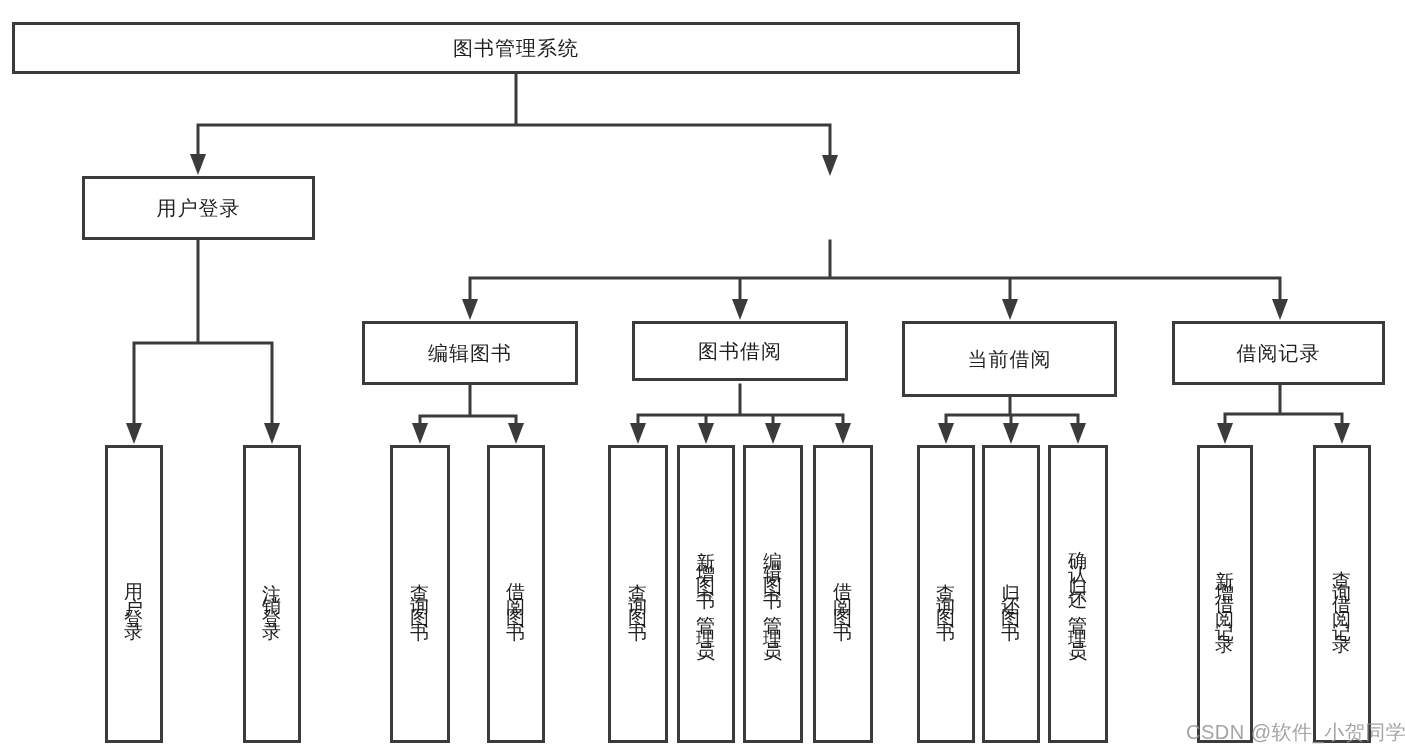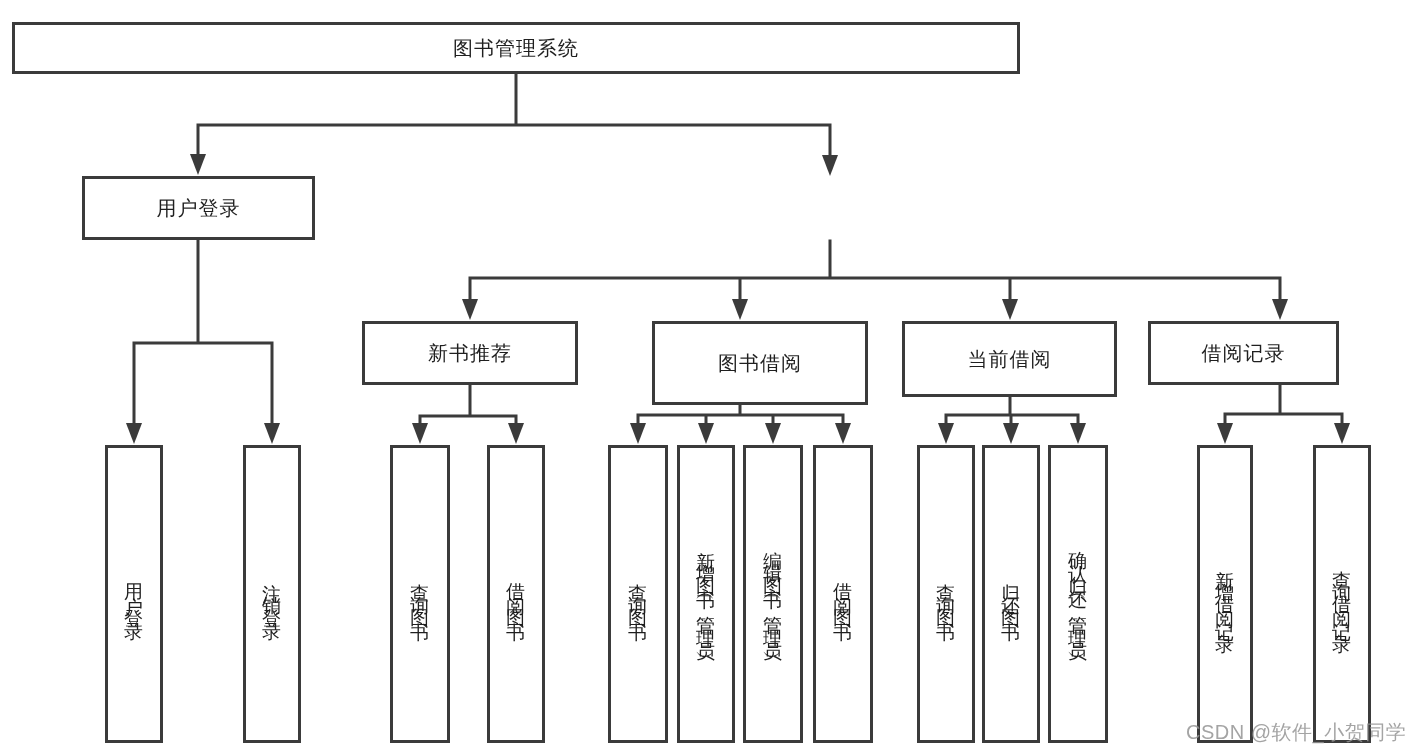--- a/index.html
+++ b/index.html
@@ -74,24 +74,24 @@
       <polygon points="1070,415 1086,415 1078,436"></polygon>
       <polygon points="1217,415 1233,415 1225,436"></polygon>
       <polygon points="1334,415 1350,415 1342,436"></polygon>
     </g>
   </svg>
 
   <div class="box hbox" style="left:12px;top:14px;width:1008px;height:52px">图书管理系统</div>
 
   <div class="box hbox" style="left:82px;top:168px;width:233px;height:64px">用户登录</div>
 
-  <div class="box hbox" style="left:362px;top:313px;width:216px;height:64px">新书推荐</div>
-  <div class="box hbox" style="left:652px;top:313px;width:216px;height:84px">图书借阅</div>
+  <div class="box hbox" style="left:362px;top:313px;width:216px;height:64px">编辑图书</div>
+  <div class="box hbox" style="left:632px;top:313px;width:216px;height:60px">图书借阅</div>
   <div class="box hbox" style="left:902px;top:313px;width:215px;height:76px">当前借阅</div>
-  <div class="box hbox" style="left:1148px;top:313px;width:191px;height:64px">借阅记录</div>
+  <div class="box hbox" style="left:1172px;top:313px;width:213px;height:64px">借阅记录</div>
 
   <div class="box leaf" style="left:105px;top:437px;width:58px;height:298px">用户登录</div>
   <div class="box leaf" style="left:243px;top:437px;width:58px;height:298px">注销登录</div>
 
   <div class="box leaf" style="left:390px;top:437px;width:60px;height:298px">查询图书</div>
   <div class="box leaf" style="left:487px;top:437px;width:58px;height:298px">借阅图书</div>
 
   <div class="box leaf" style="left:608px;top:437px;width:60px;height:298px">查询图书</div>
   <div class="box leaf" style="left:677px;top:437px;width:58px;height:298px">新增图书（管理员）</div>
   <div class="box leaf" style="left:743px;top:437px;width:60px;height:298px">编辑图书（管理员）</div>

